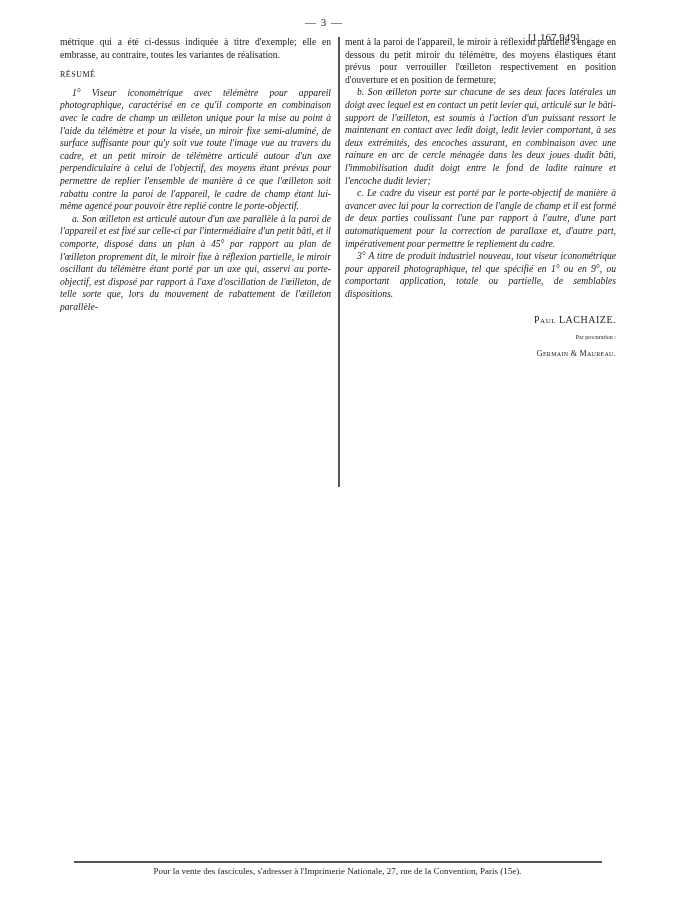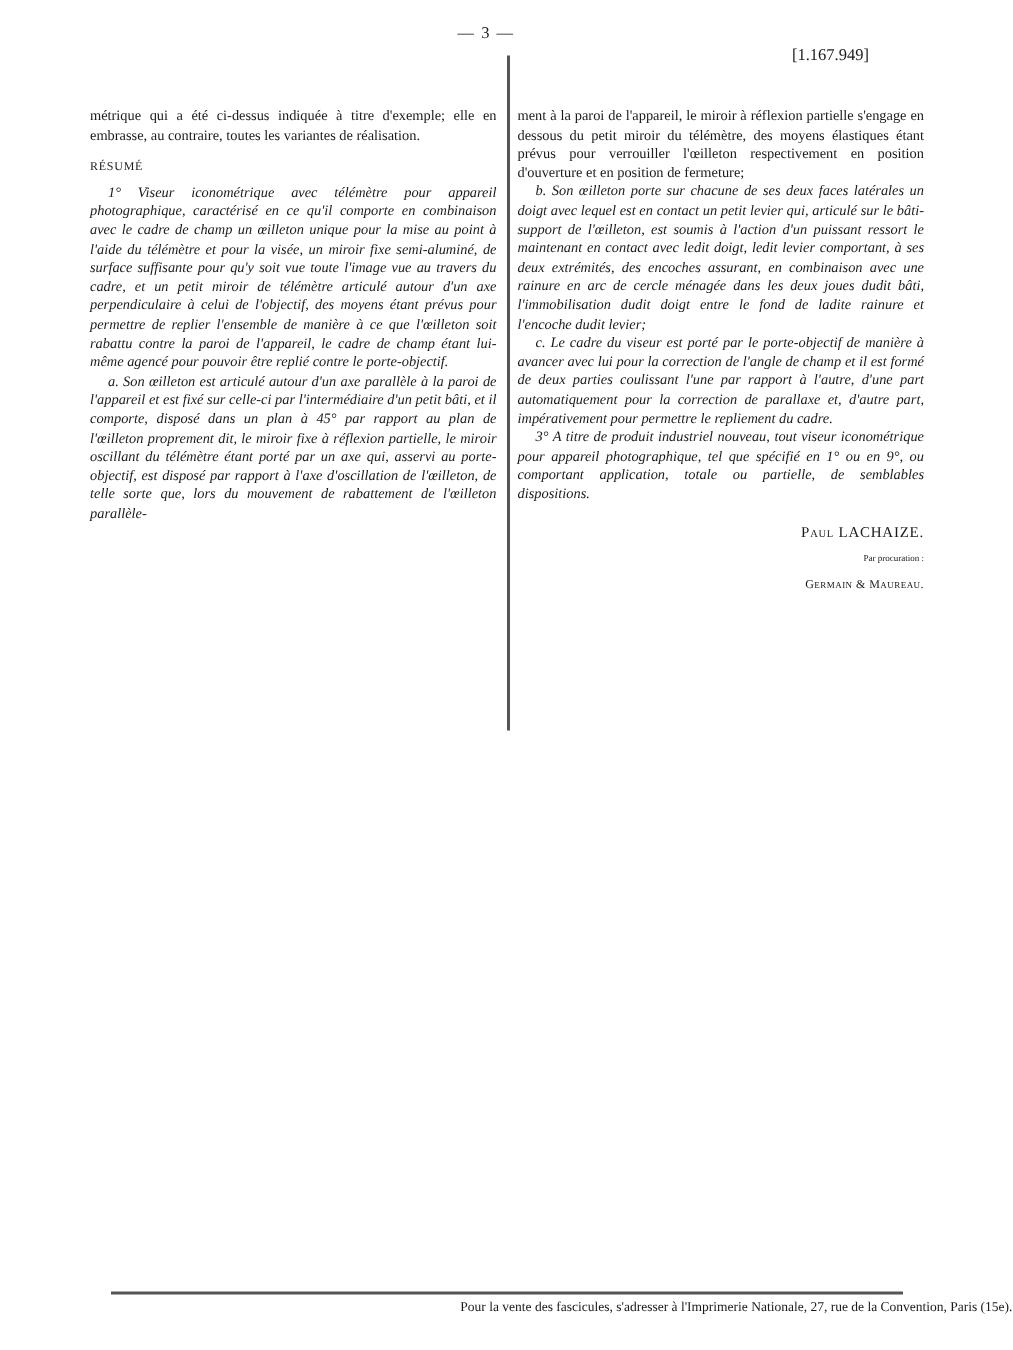--- a/index.html
+++ b/index.html
@@ -2,34 +2,34 @@
 <html><head>
 <meta charset="utf-8">
 <style>
   html, body { margin: 0; padding: 0; background: #ffffff; }
   body { width: 675px; height: 900px; position: relative; overflow: hidden;
          font-family: "Liberation Serif", "DejaVu Serif", serif; color: #1a1a1a; }
   .header { position: absolute; top: 16px; left: 0; width: 675px; height: 14px; font-size: 11px; }
   .page-num { position: absolute; left: 305px; top: 0; letter-spacing: 1px; }
   .doc-num { position: absolute; left: 528px; top: 15px; }
   .col { position: absolute; top: 36px; width: 271px; font-size: 9.6px; line-height: 12.6px;
-         text-align: justify; hyphens: manual; margin-top: 36px; }
+         text-align: justify; hyphens: manual; }
   .col-left { left: 60px; }
   .col-right { left: 345px; width: 271px; }
   .divider { position: absolute; left: 338px; top: 37px; width: 1.5px; height: 450px; background: #555; }
   .col p { margin: 0; }
   .indent { text-indent: 12px; font-style: italic; }
   .heading { text-align: left; font-size: 8px; letter-spacing: 0.5px; margin: 8px 0 5px 0 !important; }
   .sig { text-align: right; margin-left: 90px !important; }
   .sig-name { margin-top: 14px !important; font-size: 10px; letter-spacing: 0.5px; }
   .sig-small { font-size: 6px; margin-top: 4px !important; }
   .sig-agent { font-size: 8px; margin-top: 4px !important; letter-spacing: 0.3px; }
   .sc { font-variant: small-caps; }
   .footer-rule { position: absolute; top: 861px; left: 74px; width: 528px; height: 1.5px; background: #555; }
-  .footer { position: absolute; top: 866px; left: 0; width: 675px; text-align: right; font-size: 9px; }
+  .footer { position: absolute; top: 866px; left: 0; width: 675px; text-align: center; font-size: 9px; }
 </style>
 </head>
 <body>
 
 <div class="header">
   <span class="page-num">— 3 —</span>
   <span class="doc-num">[1.167.949]</span>
 </div>
 
 <div class="col col-left">

